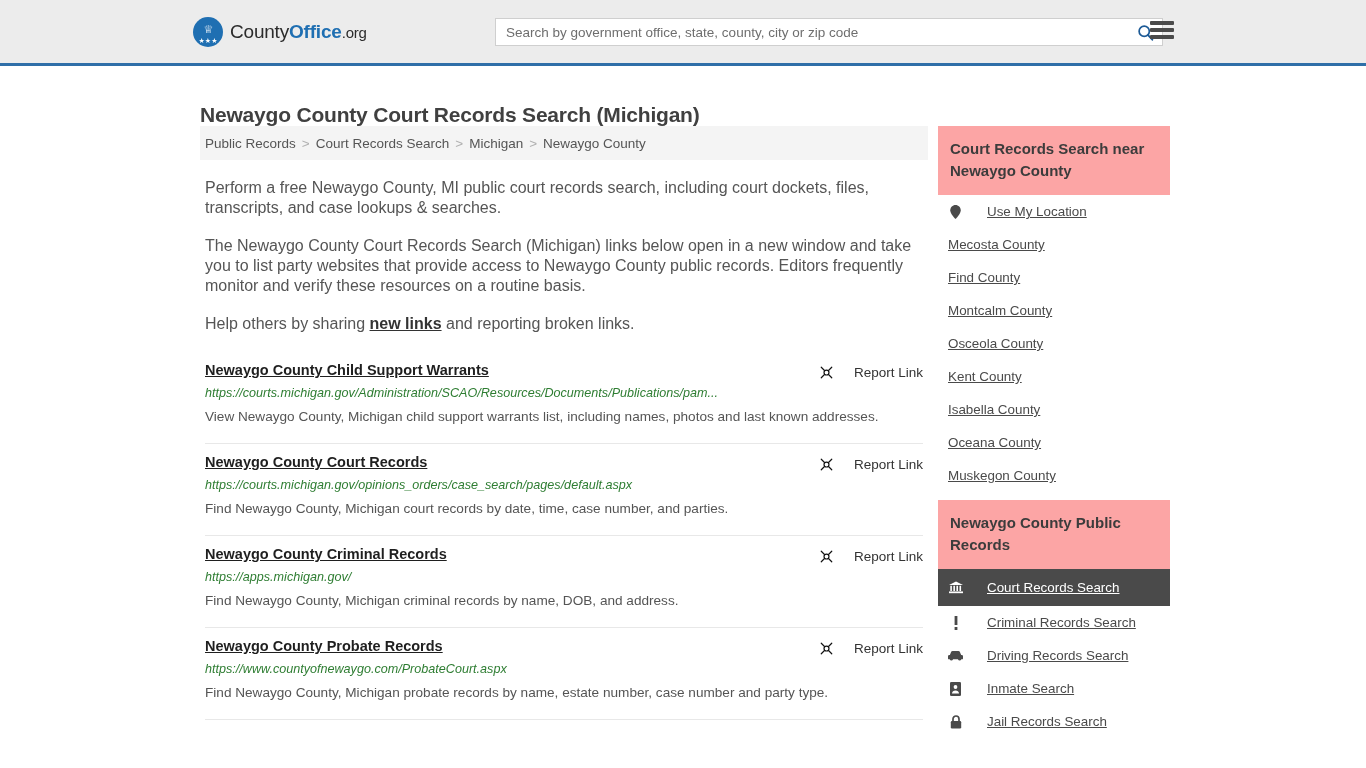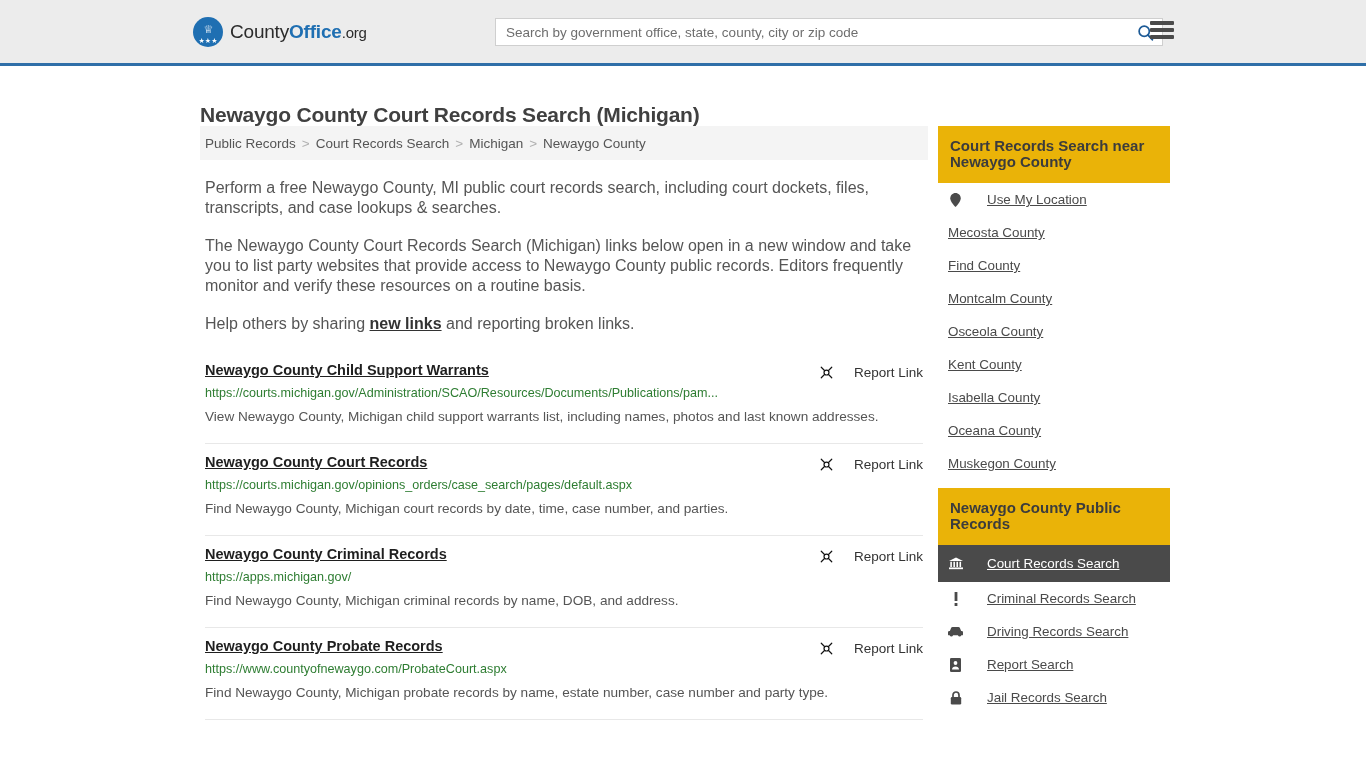--- a/index.html
+++ b/index.html
@@ -205,37 +205,38 @@
     cursor: pointer;
     white-space: nowrap;
     padding-top: 1px;
   }
   .result-url {
     font-size: 12.6px;
     color: #2e7d32;
     margin-top: 5px;
     line-height: 17px;
     word-break: break-all;
+    font-style: italic;
   }
   .result-desc {
     font-size: 13.6px;
     color: #555555;
     line-height: 25px;
     margin-top: 2px;
   }
 
   
   .side-card { margin-bottom: 8px; }
   .side-header {
-    background: #eab308;
+    background: #fca5a5;
     padding: 12px 12px 13px 12px;
     font-size: 15px;
     font-weight: bold;
     color: #3c3c3c;
-    line-height: 16px;
+    line-height: 22px;
   }
   .side-list { padding: 0; margin: 0; list-style: none; }
   .side-list li {
     display: flex;
     align-items: center;
     gap: 24px;
     padding: 9px 10px;
     font-size: 13.4px;
   }
   .side-list li a {
@@ -450,21 +451,21 @@
           <a href="#">Driving Records Search</a>
         </li>
         <li>
           <span class="side-icon">
             <svg width="11" height="14" viewBox="0 0 11 14" fill="currentColor">
               <rect x="0" y="0" width="11" height="14" rx="1.3"></rect>
               <circle cx="5.5" cy="5" r="1.9" fill="#fff"></circle>
               <path d="M2 11.6c0-1.9 1.6-3 3.5-3s3.5 1.1 3.5 3z" fill="#fff"></path>
             </svg>
           </span>
-          <a href="#">Report Search</a>
+          <a href="#">Inmate Search</a>
         </li>
         <li>
           <span class="side-icon">
             <svg width="12" height="14" viewBox="0 0 12 14" fill="currentColor">
               <path d="M3 6V4a3 3 0 0 1 6 0v2" fill="none" stroke="currentColor" stroke-width="1.7"></path>
               <rect x="0.8" y="6" width="10.4" height="7.5" rx="1.2"></rect>
             </svg>
           </span>
           <a href="#">Jail Records Search</a>
         </li>

